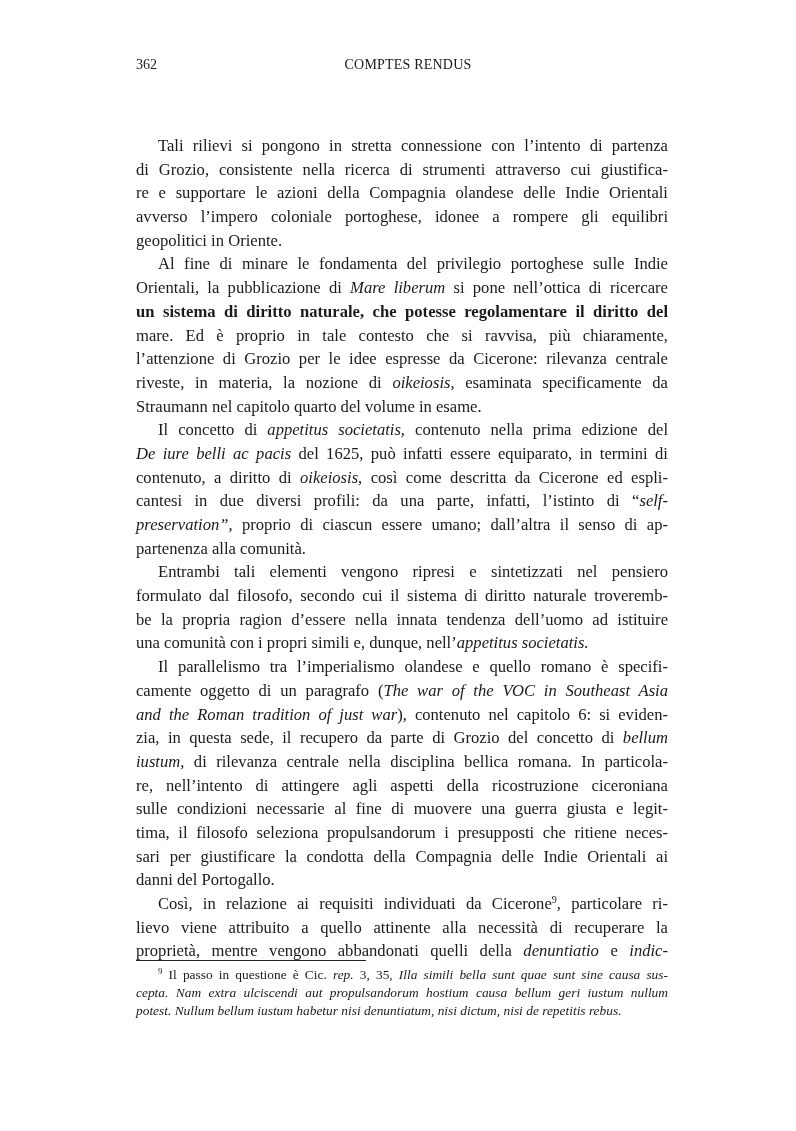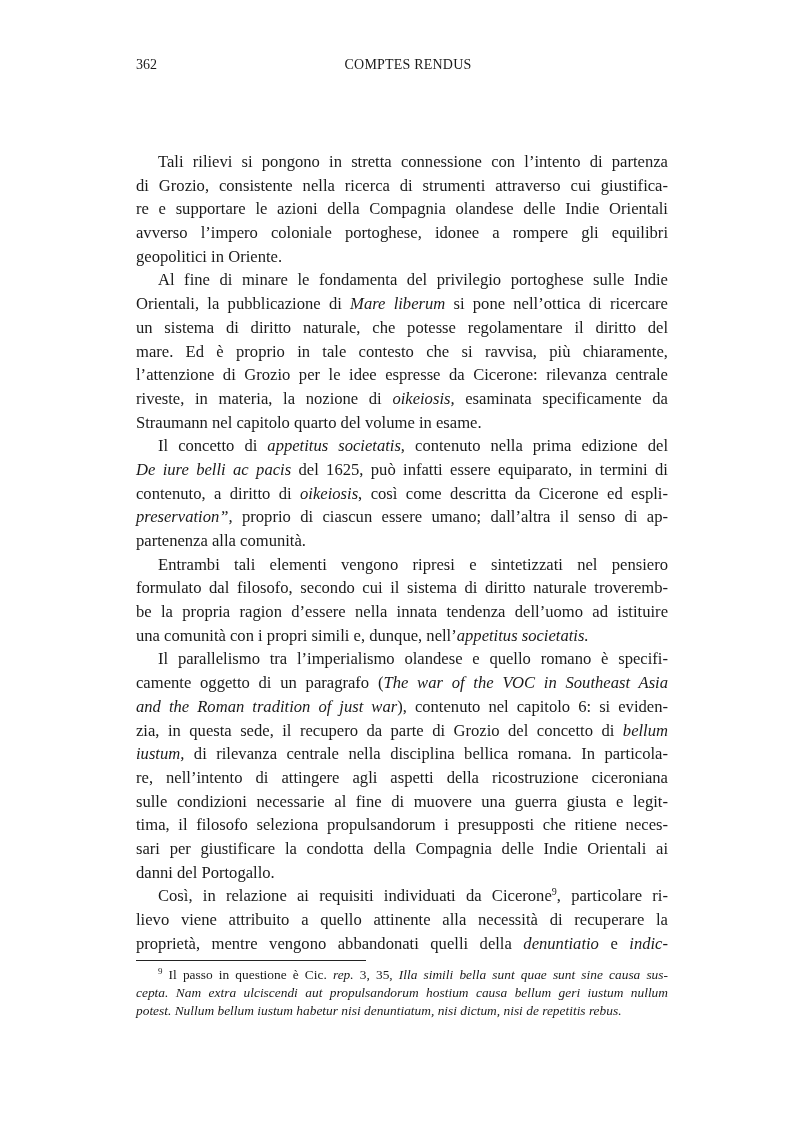--- a/index.html
+++ b/index.html
@@ -2,21 +2,21 @@
 <html><head>
 <meta charset="utf-8">
 <style>
   html, body { margin: 0; padding: 0; background: #ffffff; }
   body { width: 796px; height: 1131px; position: relative; overflow: hidden;
          font-family: "Liberation Serif", "DejaVu Serif", serif; color: #1a1a1a; }
   .header { position: absolute; top: 57px; left: 136px; width: 532px; height: 20px;
             font-size: 14px; }
   .page-number { position: absolute; left: 0; top: 0; }
   .running-title { position: absolute; left: 12px; right: 0; text-align: center; letter-spacing: 0.2px; }
-  .body { position: absolute; top: 134px; left: 136px; width: 532px; margin-top: 16px; }
+  .body { position: absolute; top: 134px; left: 136px; width: 532px; }
   .line { display: block; height: 23.7px; line-height: 23.7px; font-size: 16.6px;
           text-align: justify; text-align-last: justify; white-space: nowrap; overflow: visible; }
   .line.last { text-align-last: left; }
   .line.indent { padding-left: 22px; }
   .line span { white-space: pre; }
   .line .wrap { display: block; white-space: normal; }
   i { font-style: italic; }
   sup { font-size: 10px; line-height: 0; vertical-align: 6px; }
   .fn-rule { position: absolute; top: 960px; left: 136px; width: 230px; height: 1px; background: #222; }
   .footnotes { position: absolute; top: 966px; left: 136px; width: 532px; }
@@ -53,21 +53,21 @@
       </span>
     </div>
     <div>
       <span class="line indent">
         <span class="wrap"><span style="white-space: normal;">Al fine di minare le fondamenta del privilegio portoghese sulle Indie</span></span>
       </span>
       <span class="line">
         <span class="wrap"><span style="white-space: normal;">Orientali, la pubblicazione di </span><i>Mare liberum</i><span style="white-space: normal;"> si pone nell’ottica di ricercare</span></span>
       </span>
       <span class="line">
-        <span class="wrap"><span style="white-space: normal;">un sistema di diritto naturale, che potesse regolamentare il diritto del</span></span>
+        <span class="wrap"><span style="white-space: normal; font-weight: bold;">un sistema di diritto naturale, che potesse regolamentare il diritto del</span></span>
       </span>
       <span class="line">
         <span class="wrap"><span style="white-space: normal;">mare. Ed è proprio in tale contesto che si ravvisa, più chiaramente,</span></span>
       </span>
       <span class="line">
         <span class="wrap"><span style="white-space: normal;">l’attenzione di Grozio per le idee espresse da Cicerone: rilevanza centrale</span></span>
       </span>
       <span class="line">
         <span class="wrap"><span style="white-space: normal;">riveste, in materia, la nozione di </span><i>oikeiosis,</i><span style="white-space: normal;"> esaminata specificamente da</span></span>
       </span>
@@ -77,20 +77,23 @@
     </div>
     <div>
       <span class="line indent">
         <span class="wrap"><span style="white-space: normal;">Il concetto di </span><i>appetitus societatis,</i><span style="white-space: normal;"> contenuto nella prima edizione del</span></span>
       </span>
       <span class="line">
         <span class="wrap"><i>De iure belli ac pacis</i><span style="white-space: normal; font-family: Liberation Serif, serif;"> del 1625, può infatti essere equiparato, in termini di</span></span>
       </span>
       <span class="line">
         <span class="wrap"><span style="white-space: normal;">contenuto, a diritto di </span><i>oikeiosis</i><span style="white-space: normal;">, così come descritta da Cicerone ed espli-</span></span>
+      </span>
+      <span class="line">
+        <span class="wrap"><span style="white-space: normal;">cantesi in due diversi profili: da una parte, infatti, l’istinto di “</span><i>self-</i></span>
       </span>
       <span class="line">
         <span class="wrap"><i>preservation”,</i><span style="white-space: normal;"> proprio di ciascun essere umano; dall’altra il senso di ap-</span></span>
       </span>
       <span class="line last">
         <span class="wrap"><span style="white-space: normal;">partenenza alla comunità.</span></span>
       </span>
     </div>
     <div>
       <span class="line indent">

